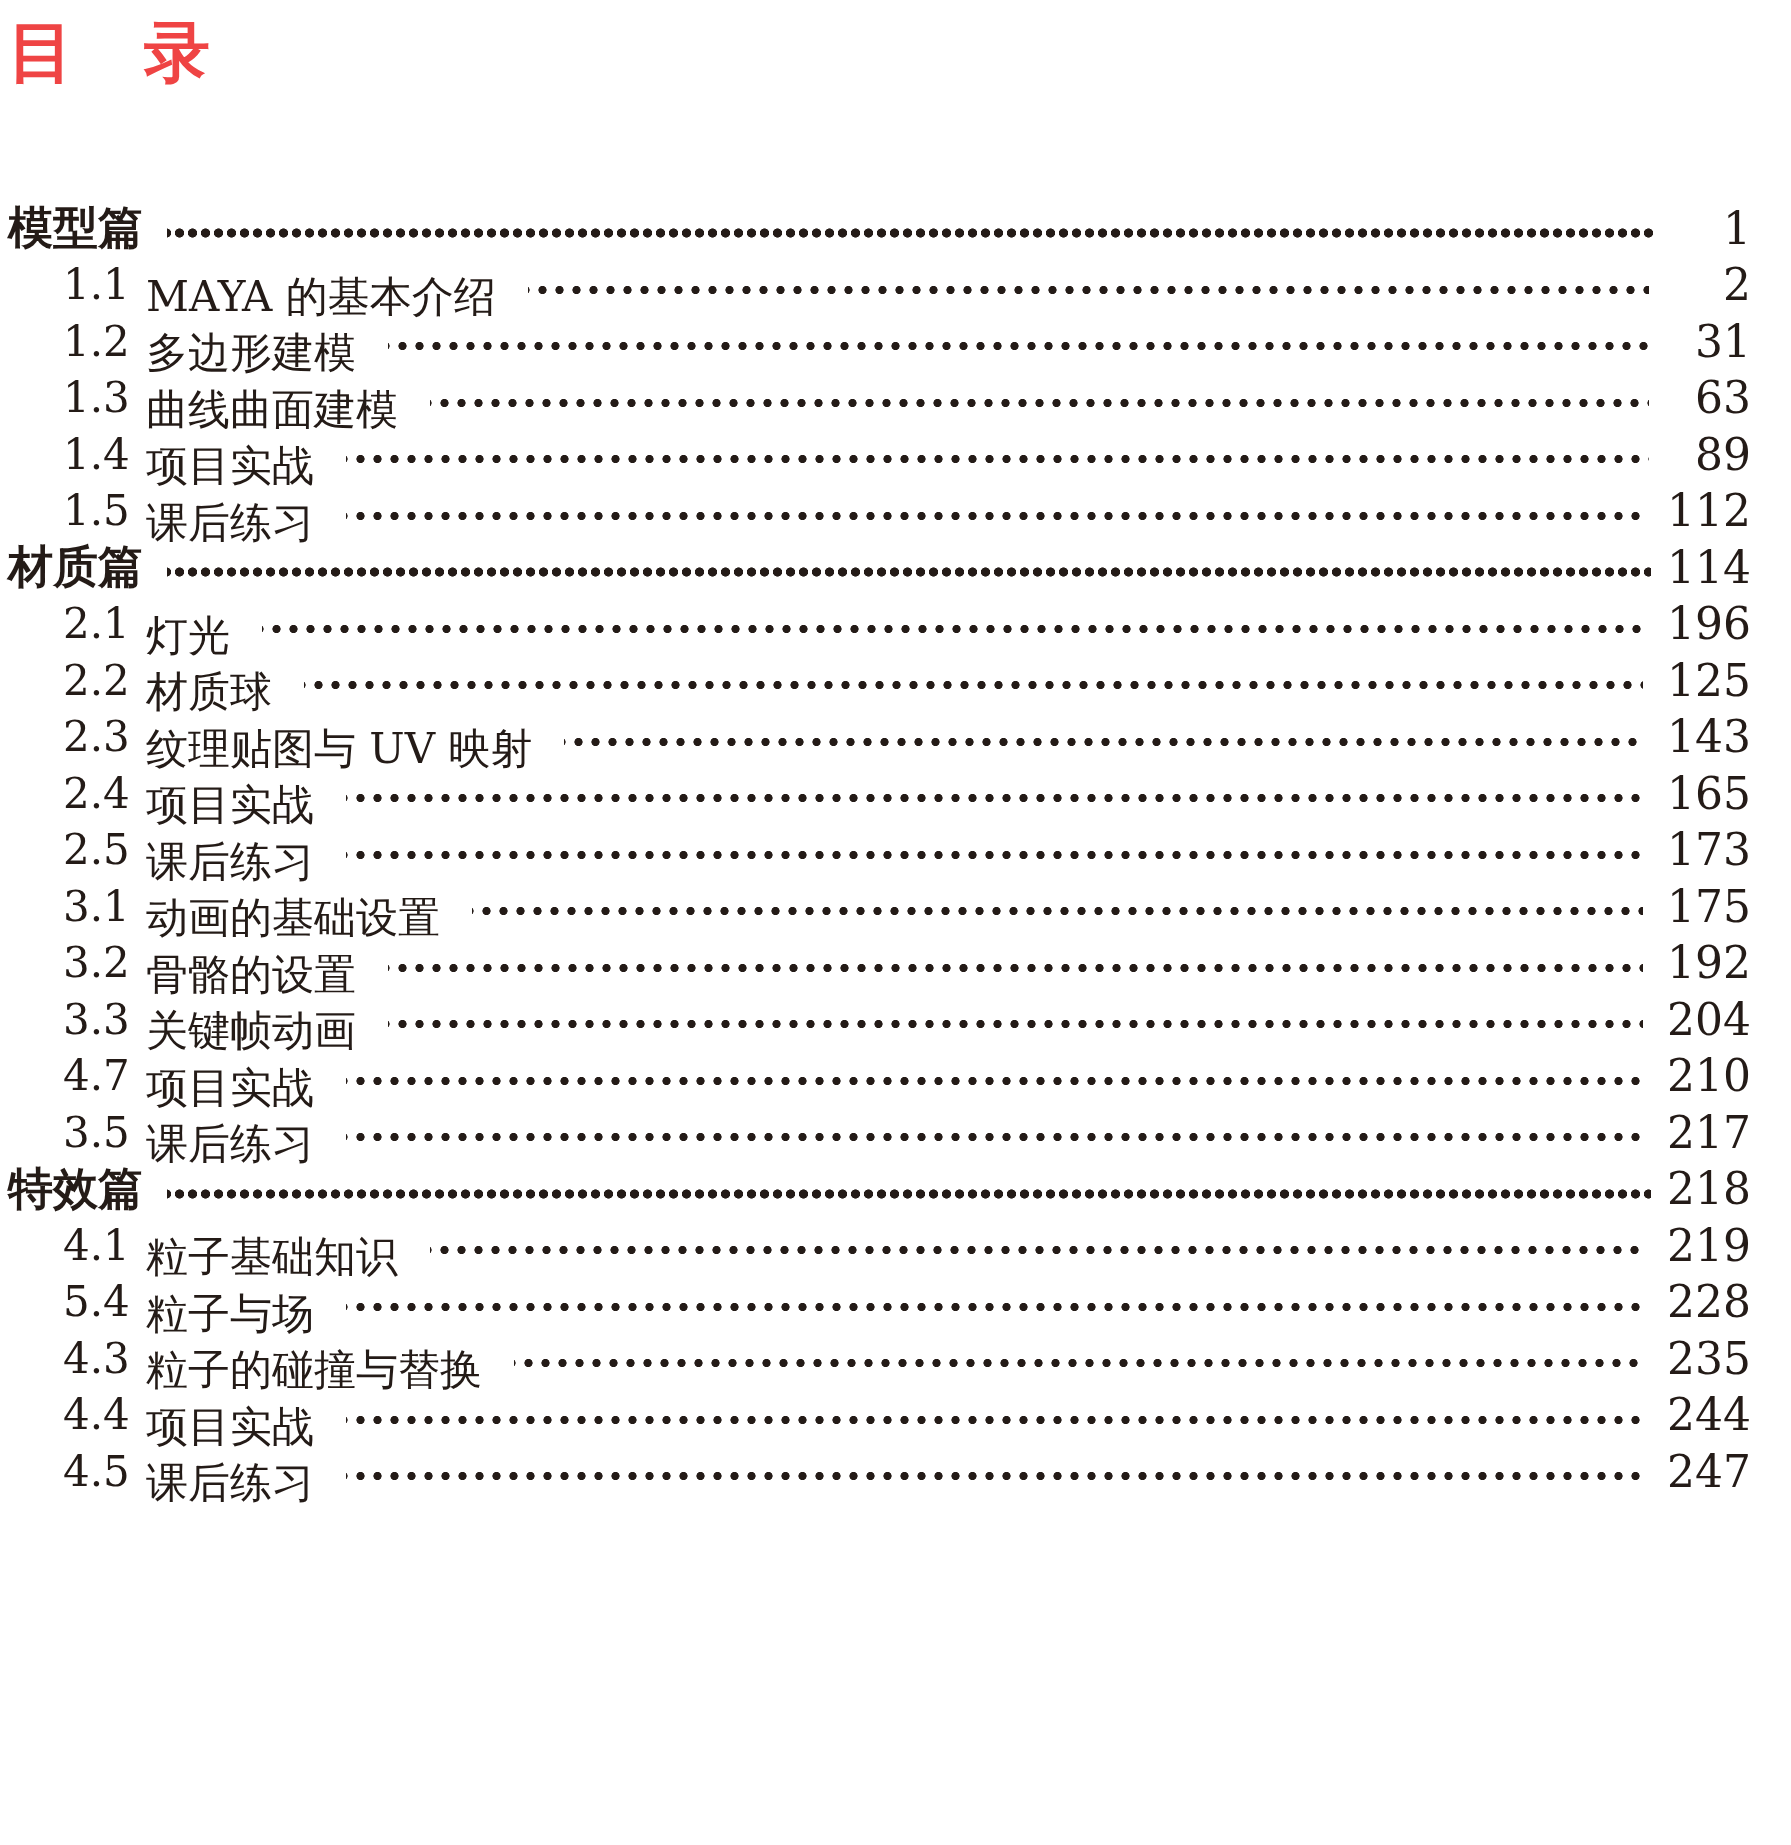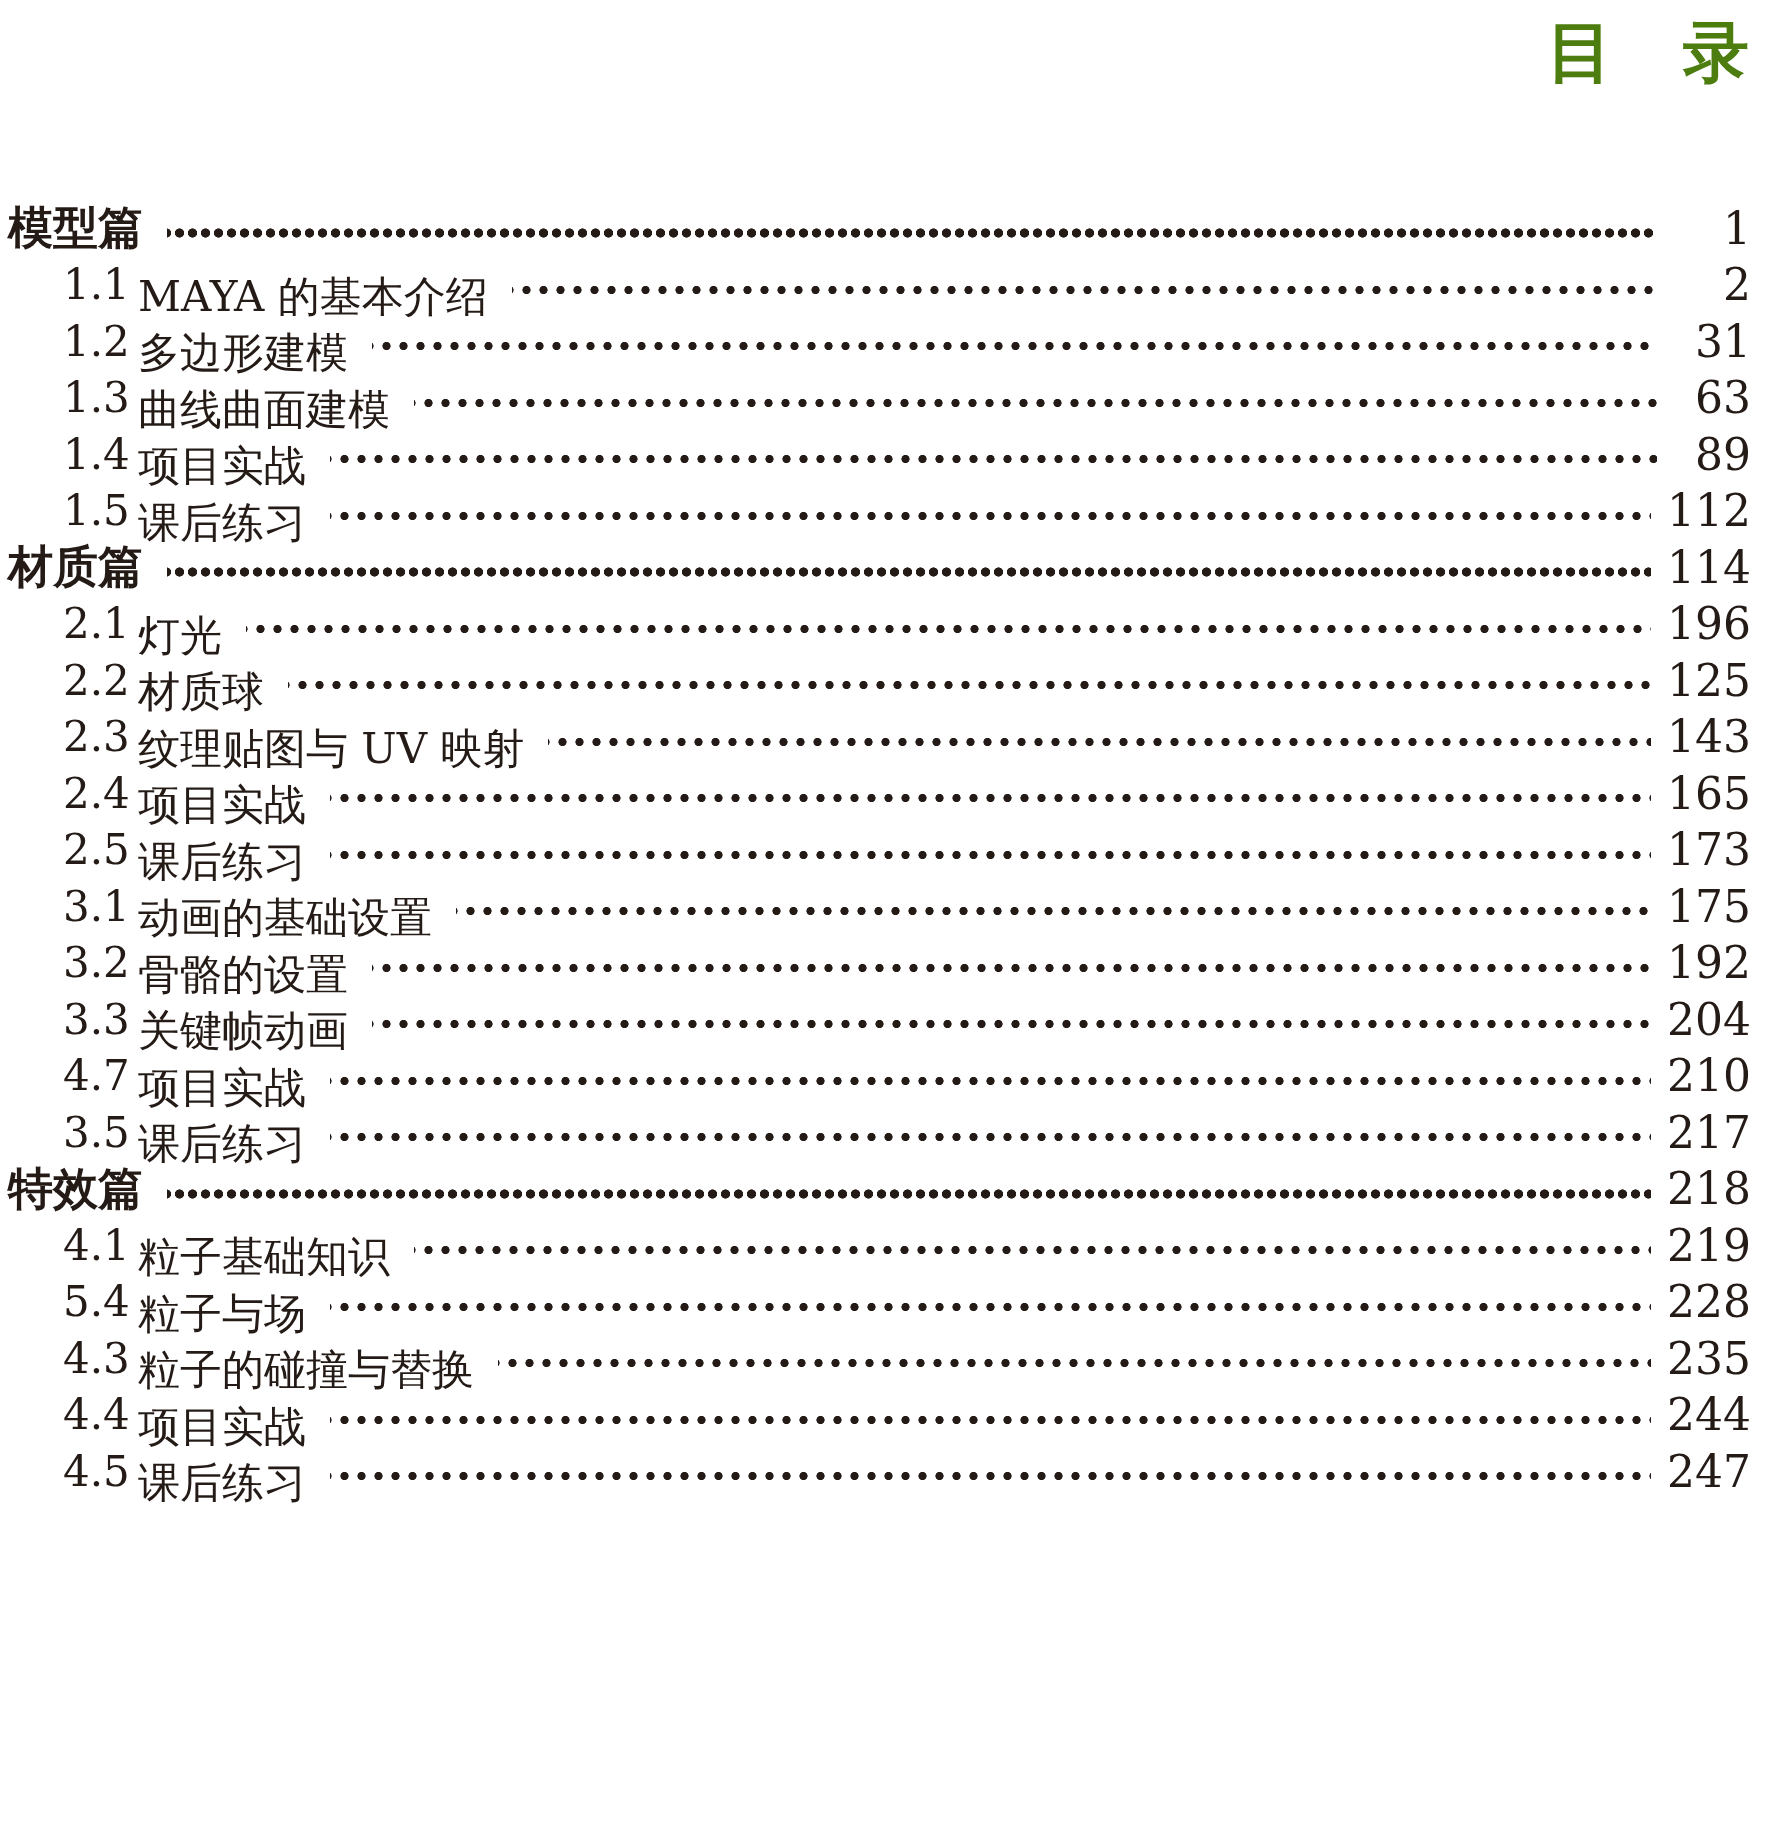--- a/index.html
+++ b/index.html
@@ -8,45 +8,45 @@
     width: 1791px;
     height: 1845px;
     background: #ffffff;
     color: #241b17;
     overflow: hidden;
     box-sizing: border-box;
     padding: 16px 40px 0 8px;
     font-family: "DejaVu Serif", "Liberation Serif", serif;
   }
   .doc-title {
-    text-align: right;
+    text-align: left;
     font-family: "DejaVu Sans", "Liberation Sans", sans-serif;
     font-weight: 900;
     font-size: 66px;
     line-height: 74px;
     letter-spacing: 2px;
-    color: #4d7c0f;
+    color: #ef4444;
   }
   .toc {
     margin-top: 110px;
   }
   .row {
     display: flex;
     align-items: center;
     height: 56.5px;
     white-space: nowrap;
   }
   .row .label-sec {
     font-family: "DejaVu Sans", "Liberation Sans", sans-serif;
     font-weight: 700;
     font-size: 45px;
     padding-left: 0px;
     text-align: center;
   }
-  .row.item { padding-left: 55px; }
+  .row.item { padding-left: 55px; gap: 8px; }
   .row .num {
     width: 75px;
     font-size: 42px;
     flex: 0 0 auto;
   }
   .row .ititle {
     font-size: 42px;
     flex: 0 0 auto;
     margin-top: 24px;
   }

